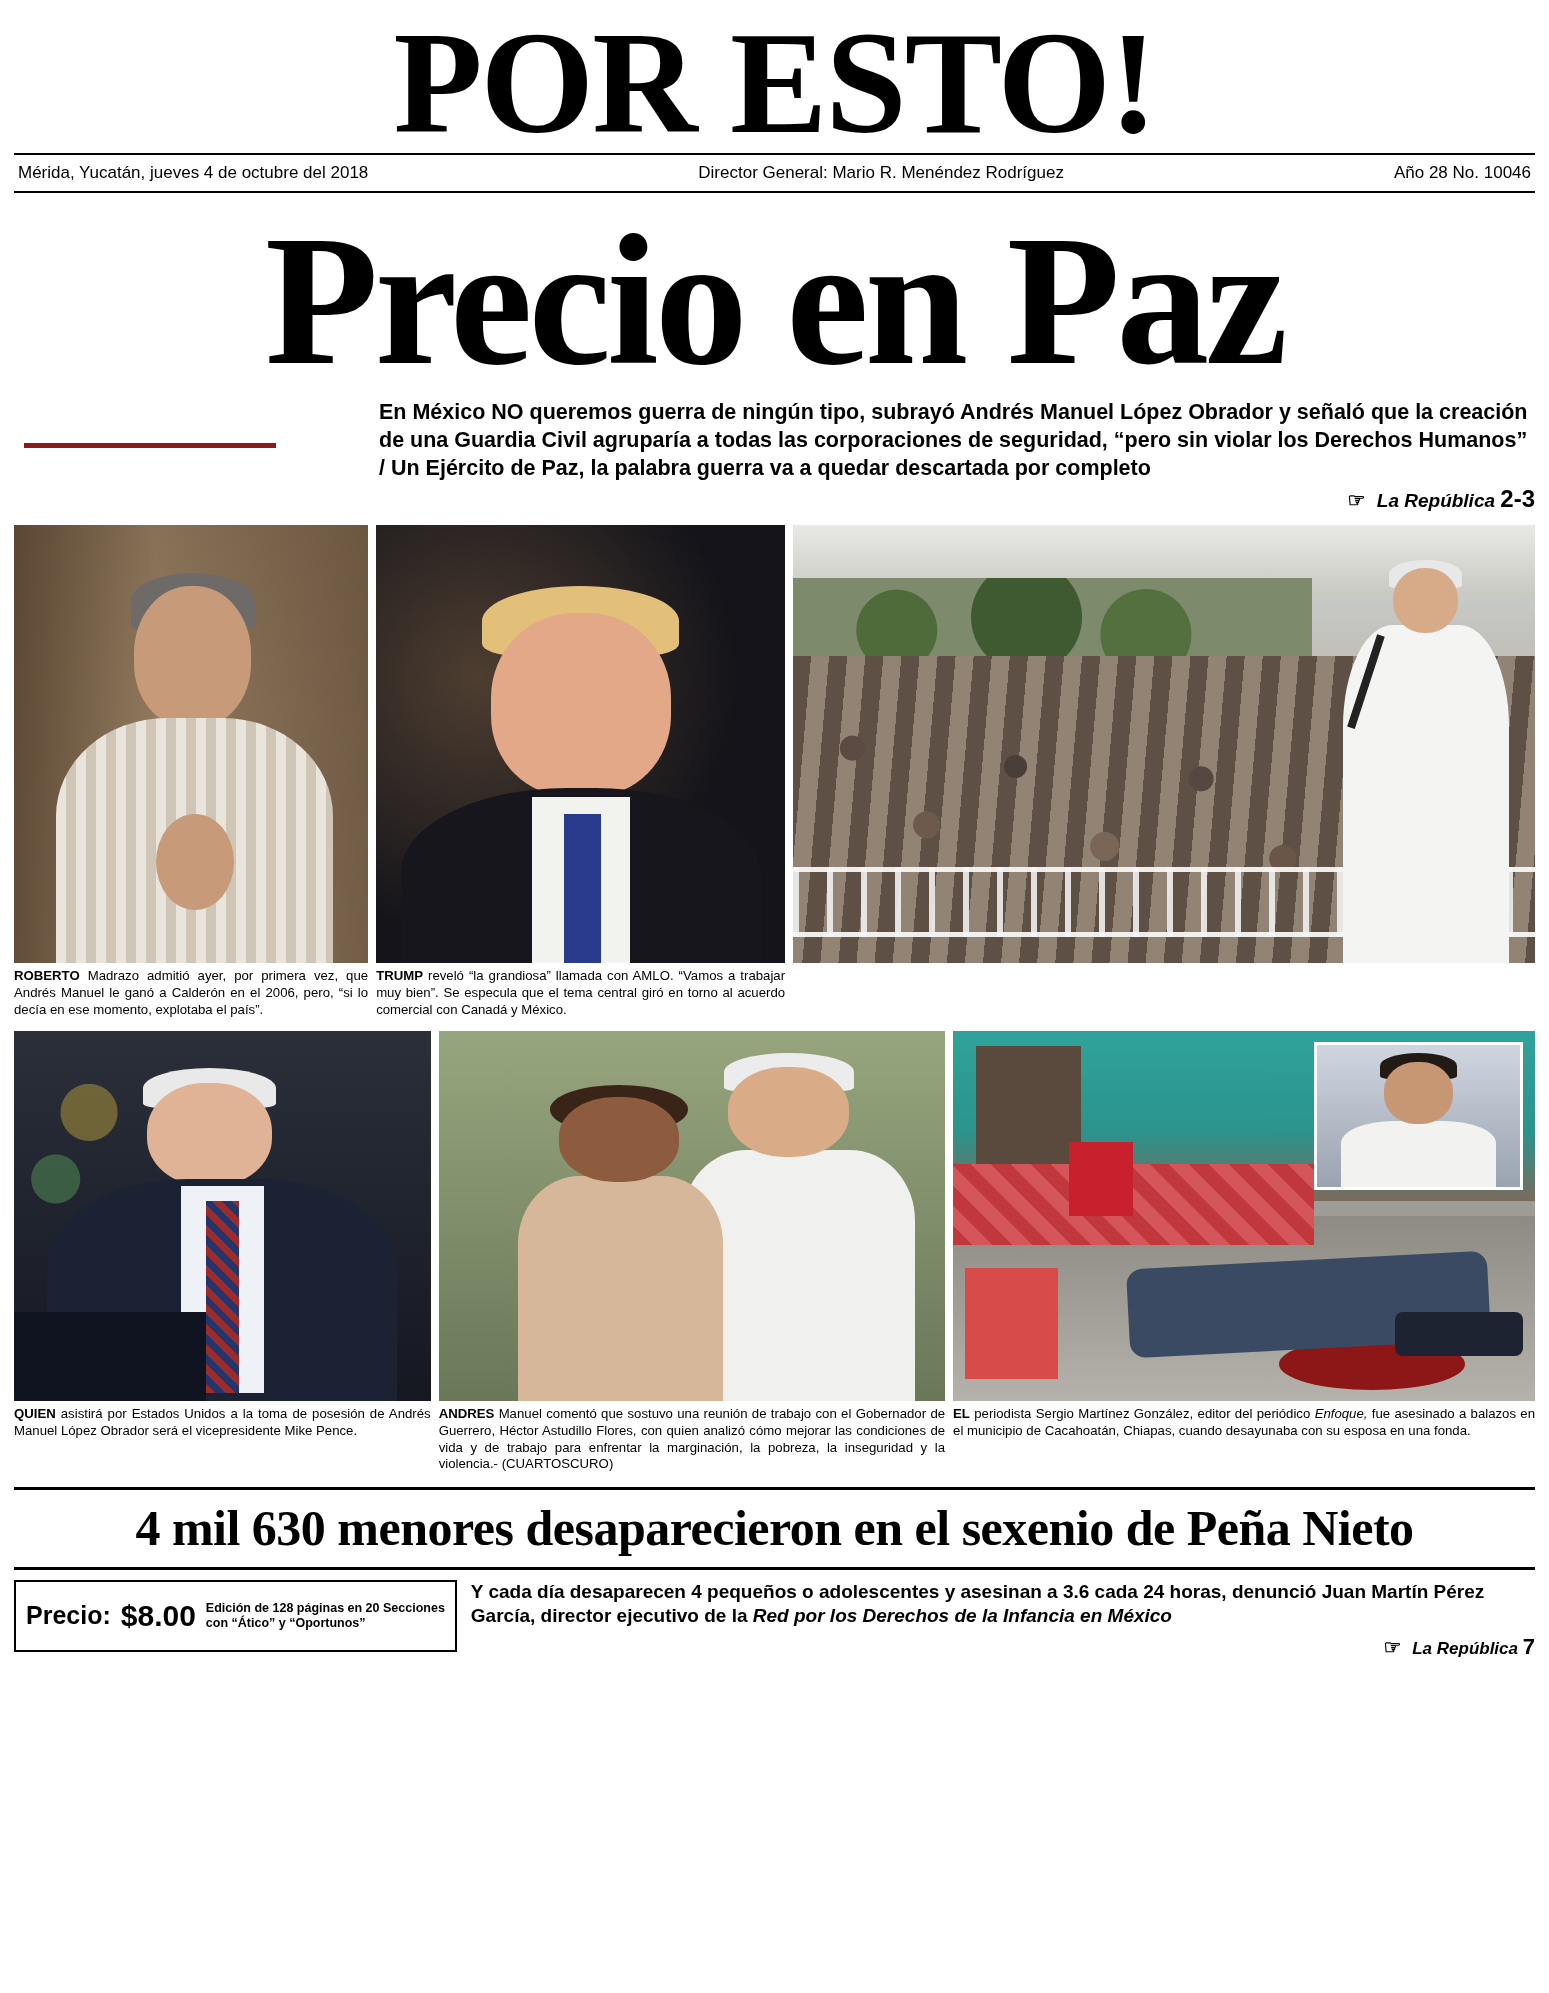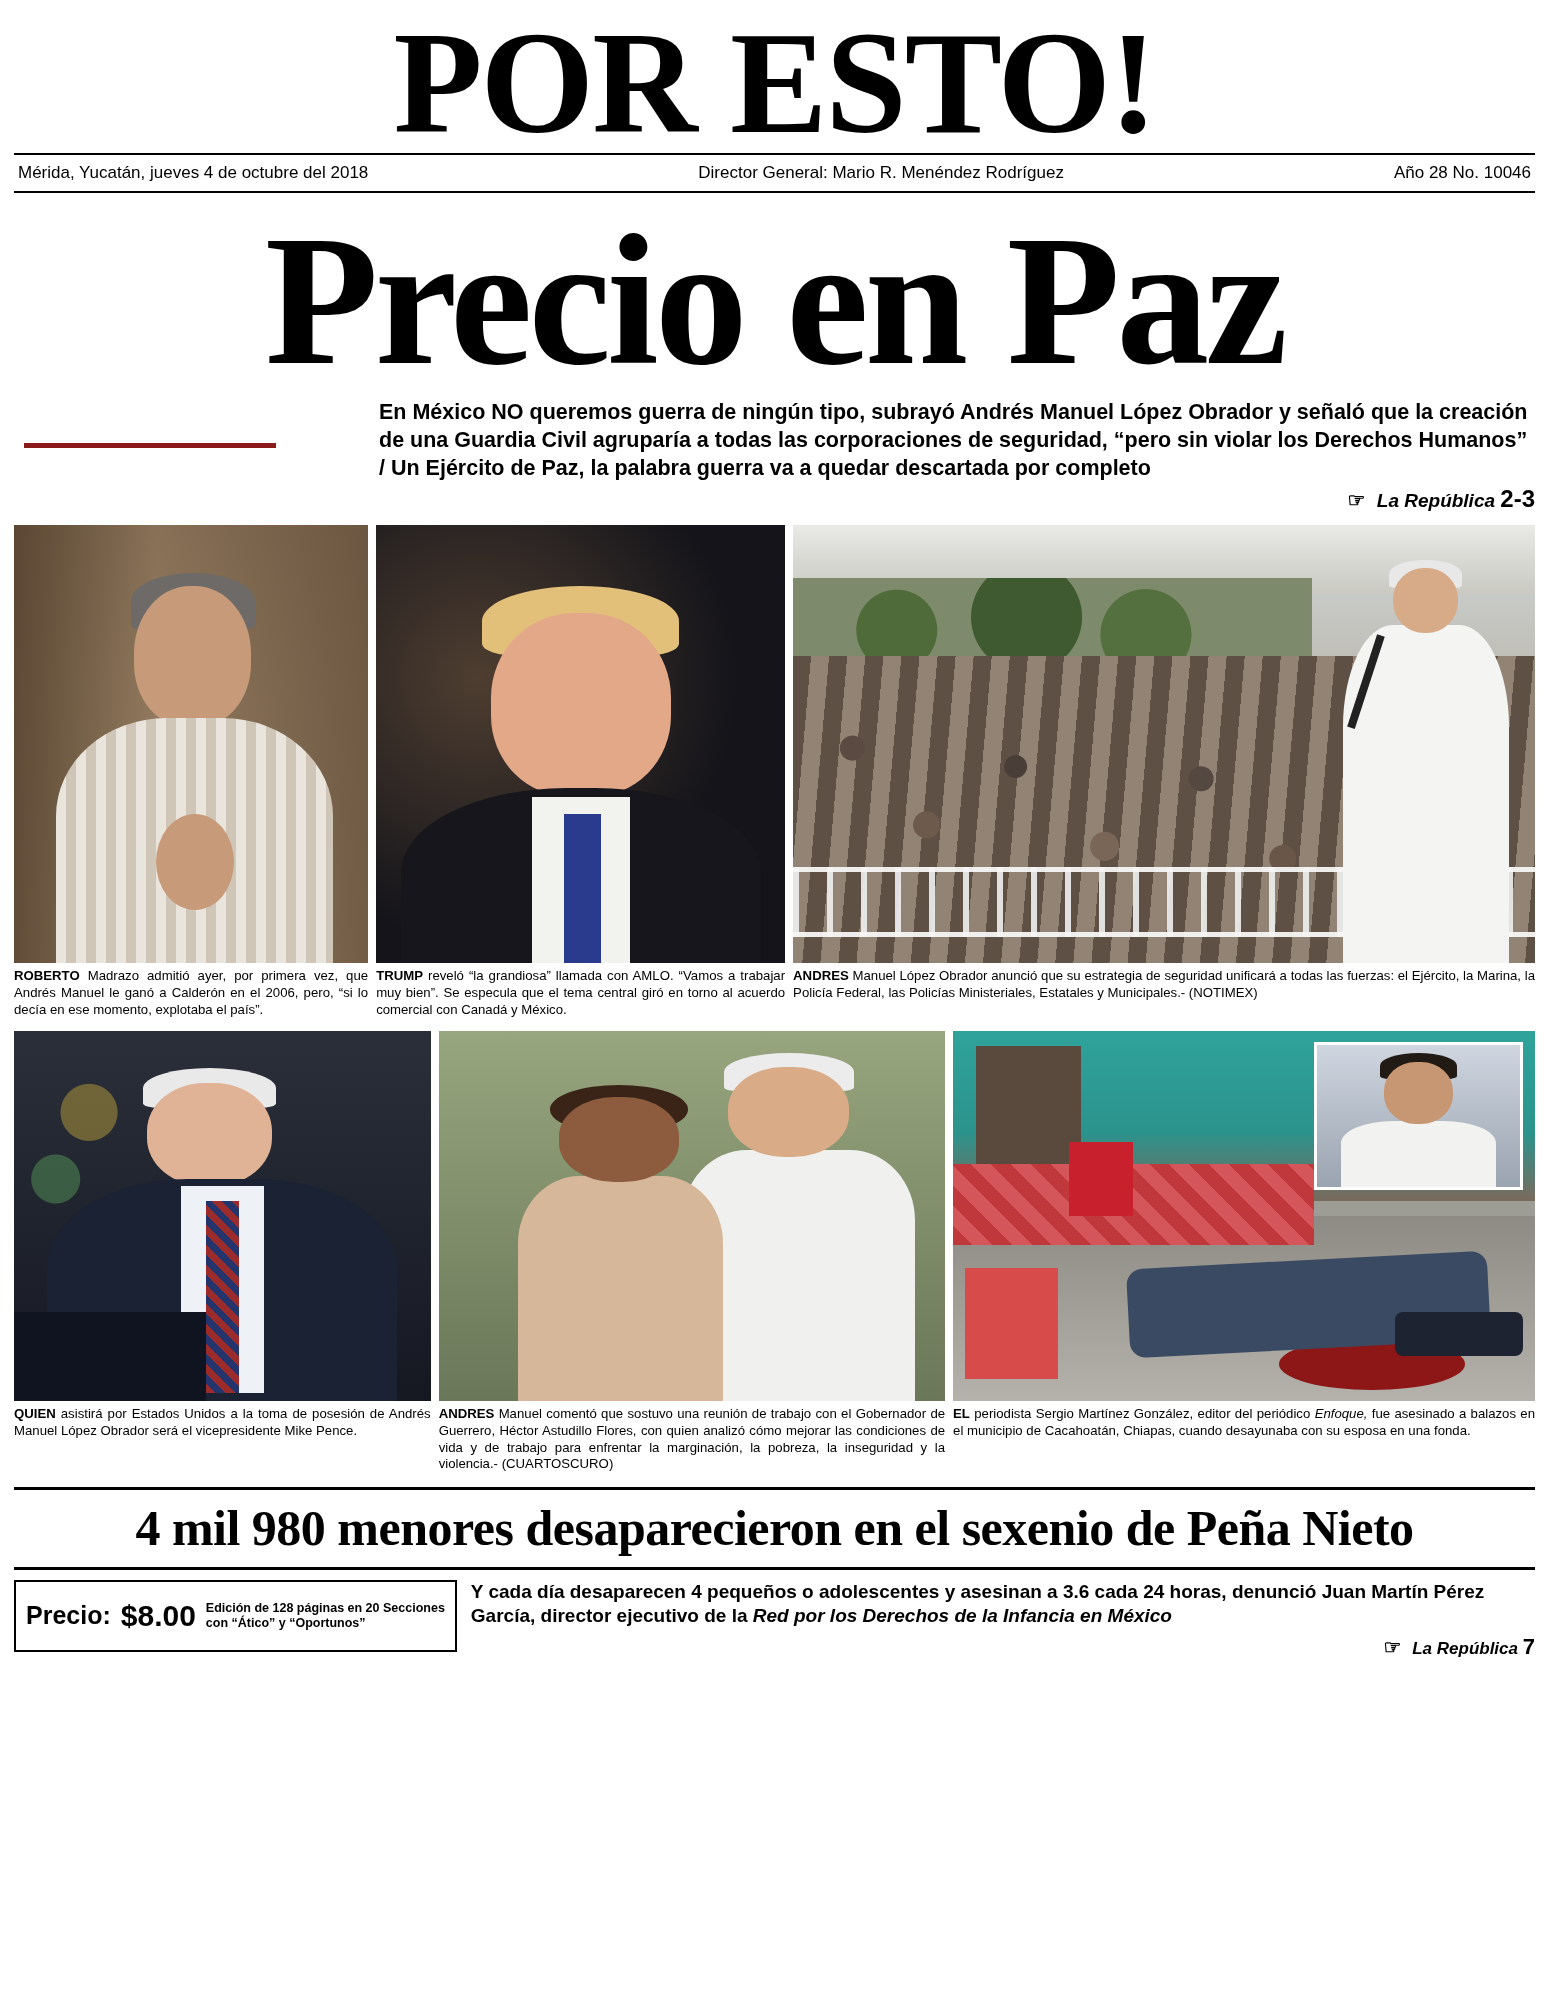--- a/index.html
+++ b/index.html
@@ -309,23 +309,20 @@
           <div class="trees"></div>
           <div class="crowd"></div>
           <div class="barrier"></div>
         <div class="speaker">
           <div class="shirt"></div>
             <div class="hairw"></div>
             <div class="head"></div>
             <div class="mic"></div>
         </div>
       </div>
-      <div class="cap">
-        <b>ANDRES</b><span> Manuel López Obrador anunció que su estrategia de seguridad unificará a todas las fuerzas: el Ejército, la Marina, la Policía Federal, las Policías Ministeriales, Estatales y Municipales.- (NOTIMEX)</span>
-      </div>
     </div>
   </div>
 
   <div class="grid r2">
 
     <div class="cell r2c1">
       <div class="photo ph-pence">
         <div class="bg"></div>
           <div class="hair"></div>
           <div class="face"></div>
@@ -375,21 +372,21 @@
             <div class="ihead"></div>
         </div>
       </div>
       <div class="cap">
         <b>EL</b><span> periodista Sergio Martínez González, editor del periódico </span><i>Enfoque,</i><span> fue asesinado a balazos en el municipio de Cacahoatán, Chiapas, cuando desayunaba con su esposa en una fonda.</span>
       </div>
     </div>
   </div>
 
   <div class="bottom-rule-thick"></div>
-  <div class="bottom-headline">4 mil 980 menores desaparecieron en el sexenio de Peña Nieto</div>
+  <div class="bottom-headline">4 mil 630 menores desaparecieron en el sexenio de Peña Nieto</div>
 
   <div class="footer">
     <div class="price-box">
       <span class="price-label">Precio:</span>
       <span class="price-val">$8.00</span>
       <span class="edition">
         <span>Edición de 128 páginas en 20 Secciones</span><br>
         <span>con “Ático” y “Oportunos”</span>
       </span>
     </div>

